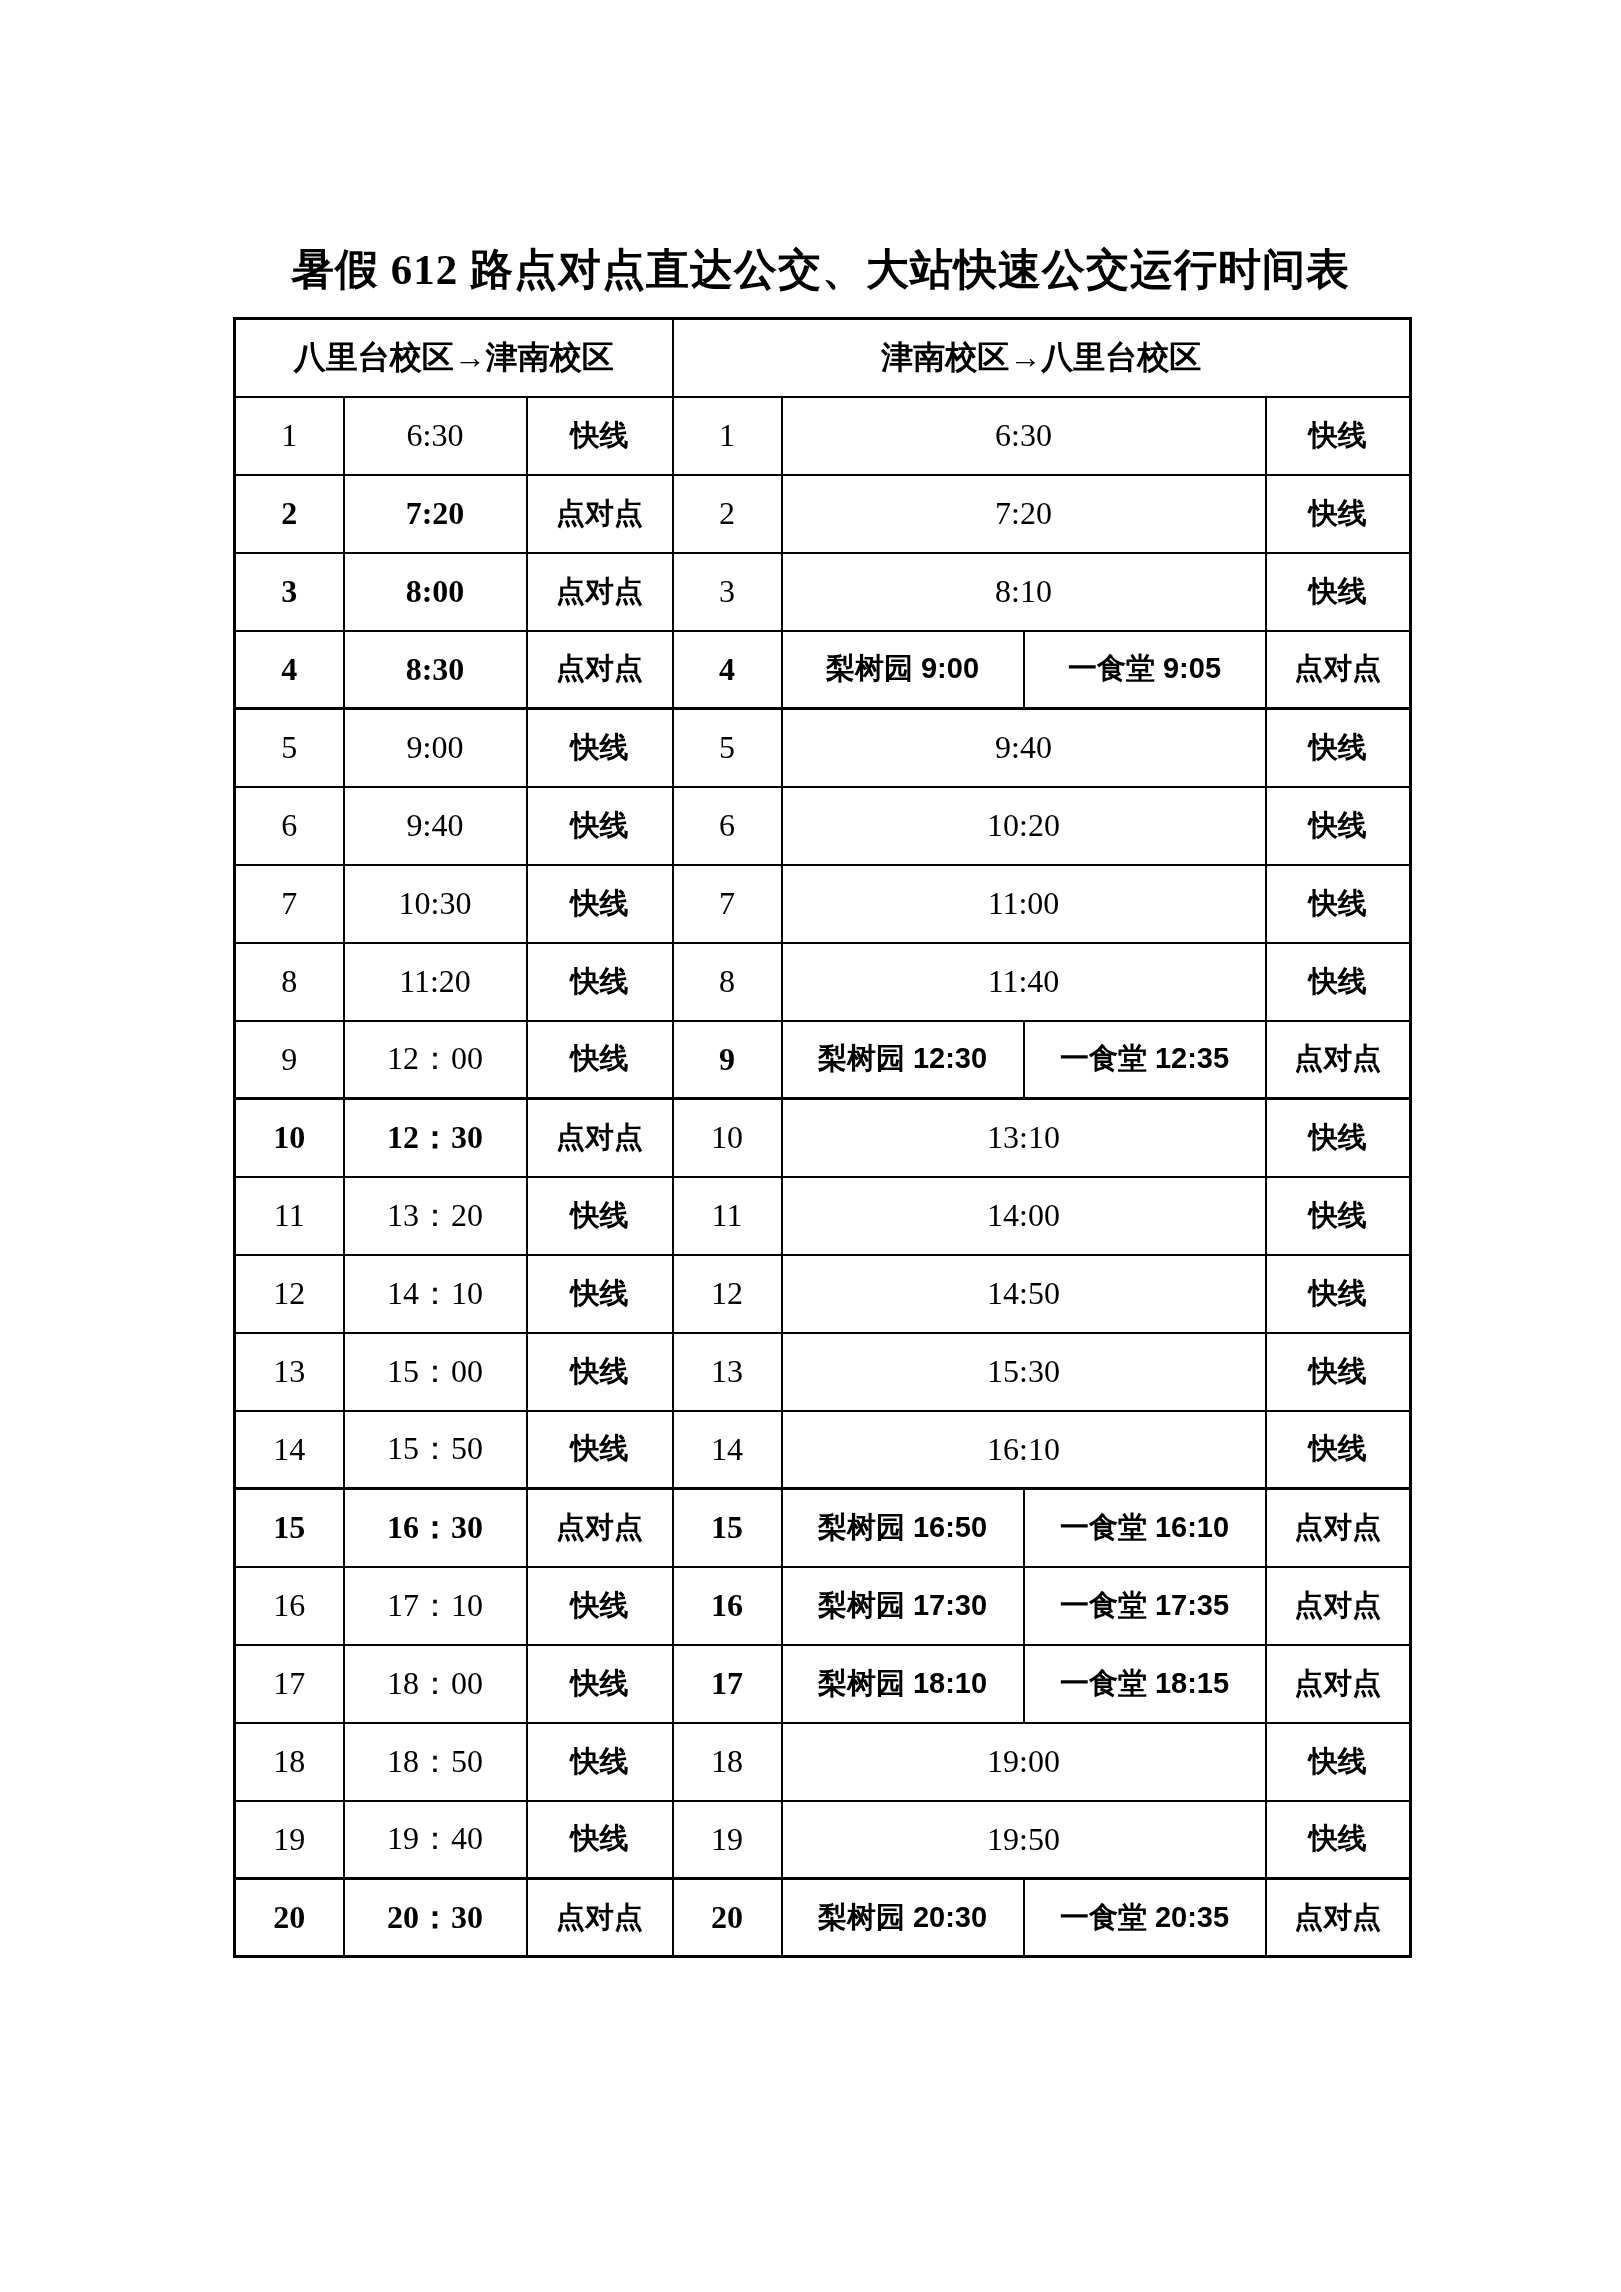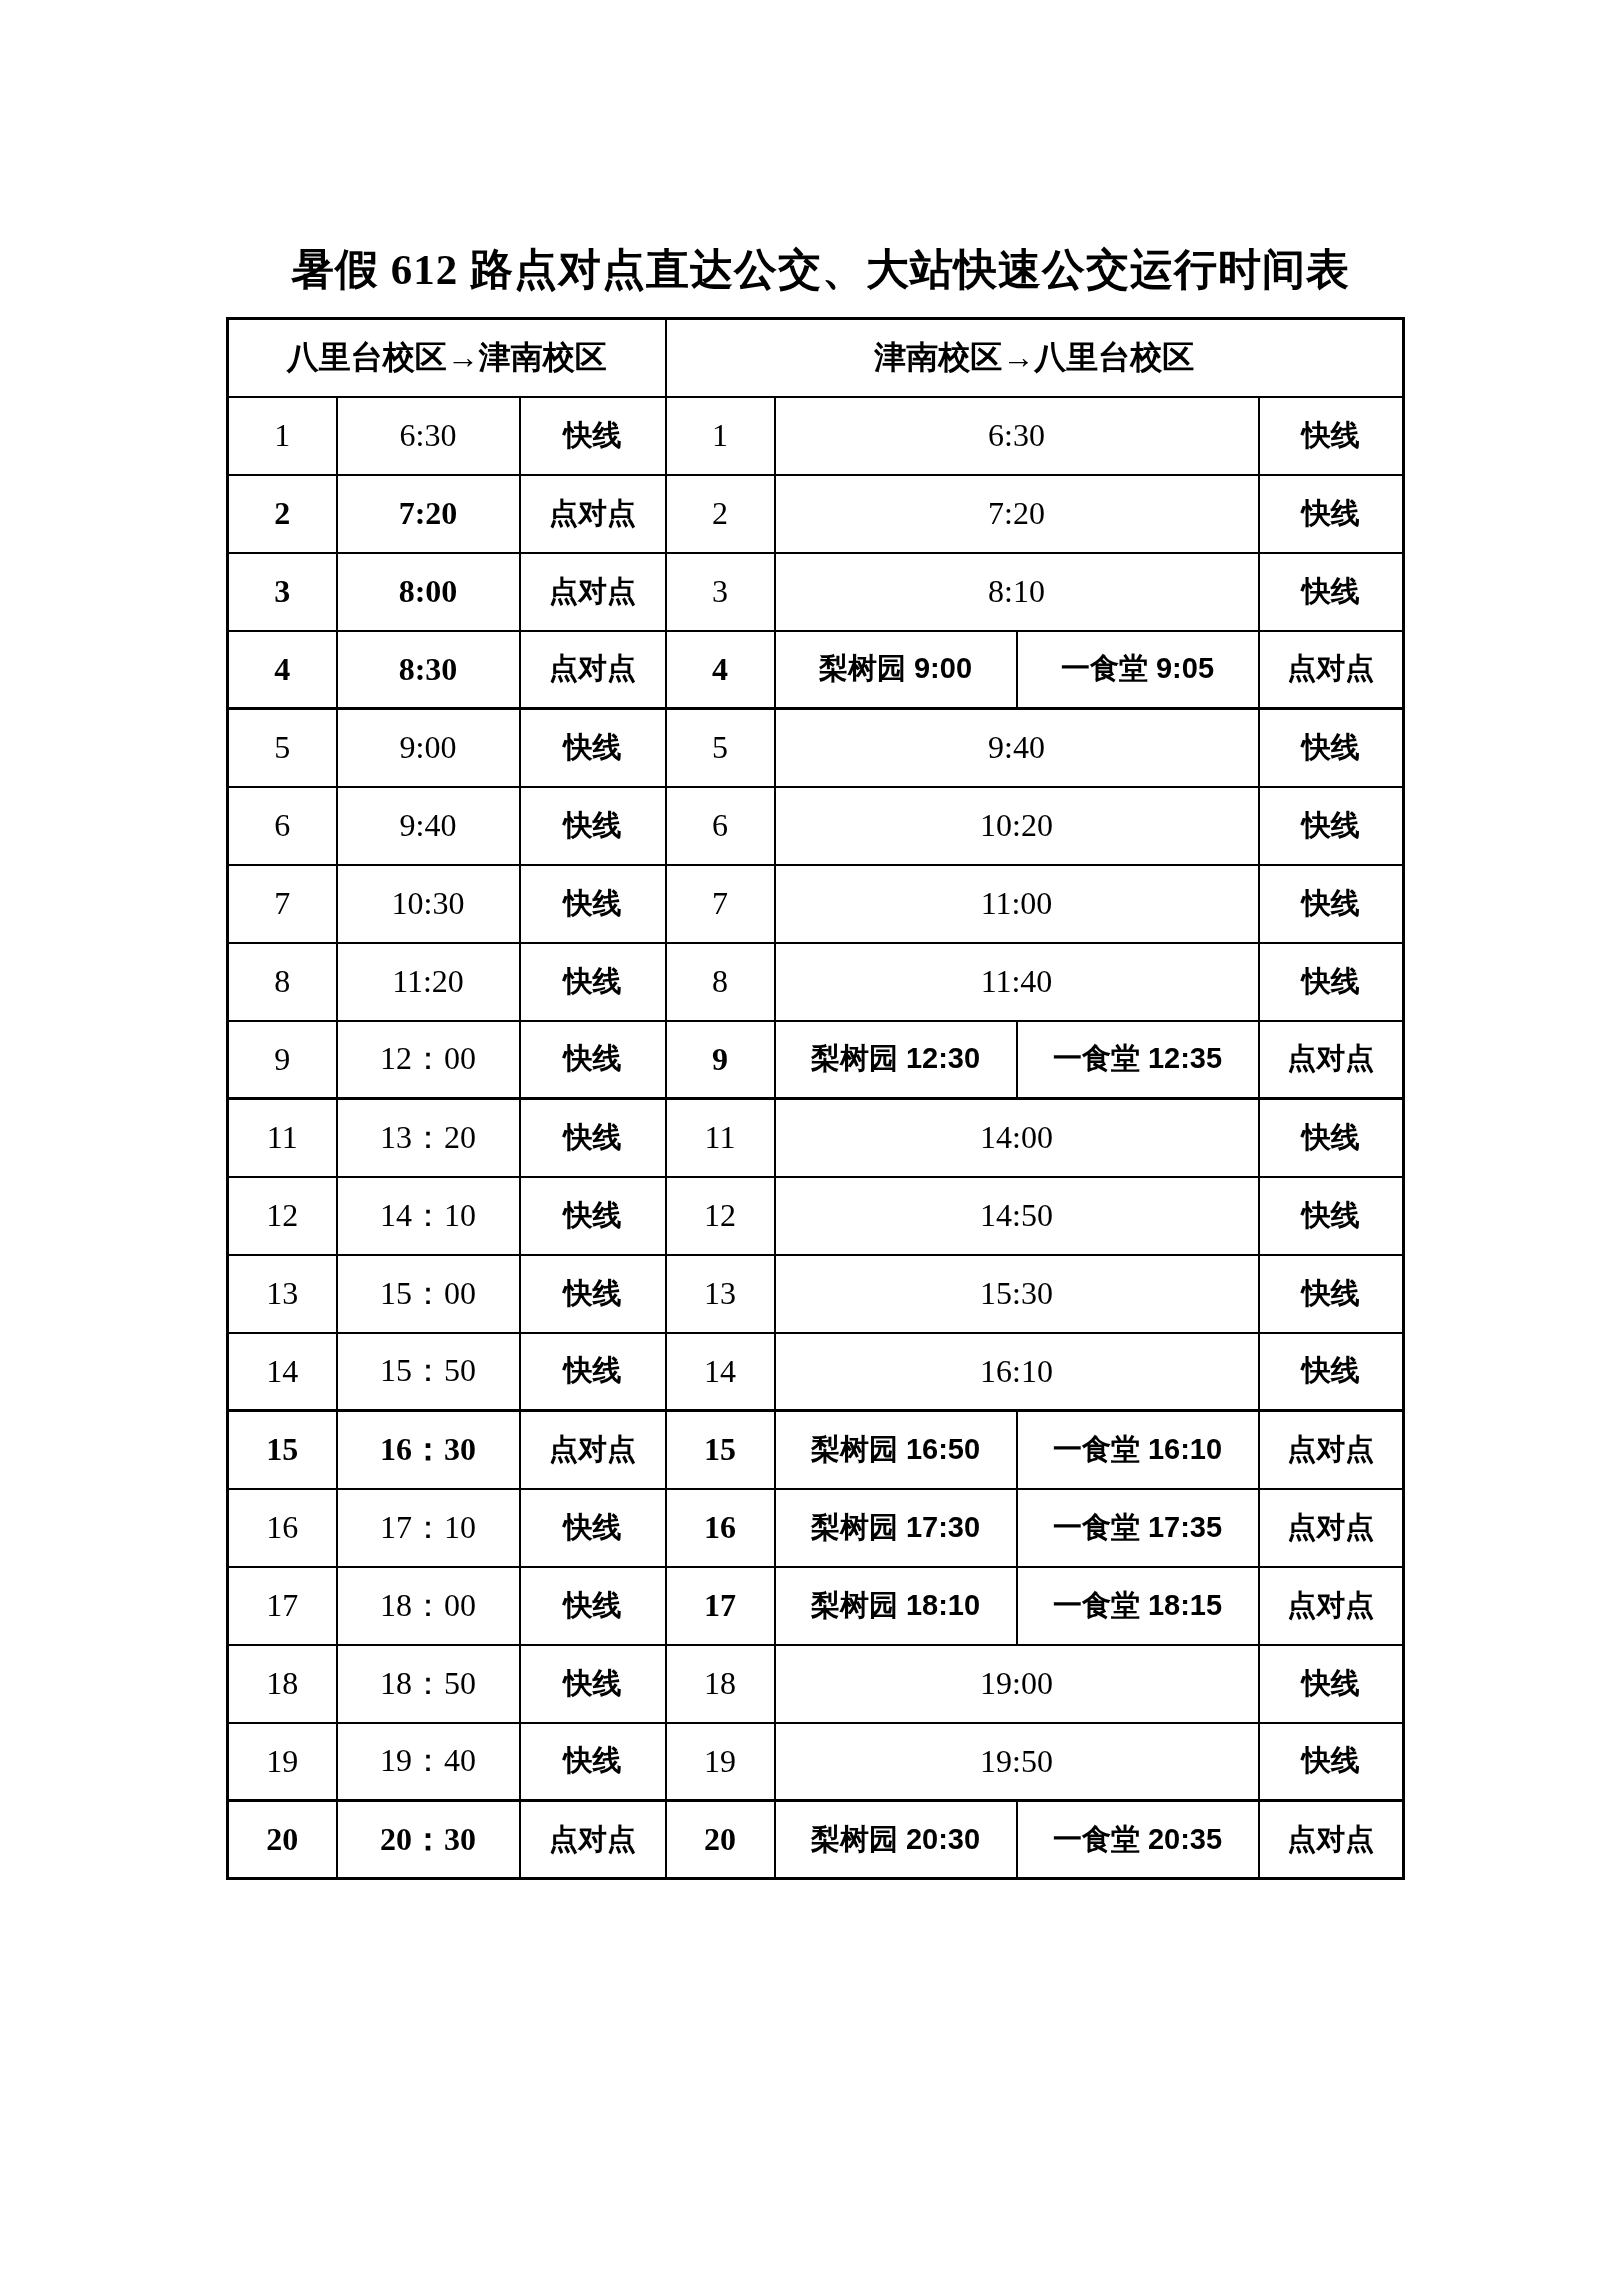--- a/index.html
+++ b/index.html
@@ -16,21 +16,21 @@
     margin:0;
     text-align:center;
     font-size:43px;
     font-weight:700;
     font-family:Liberation Serif, serif;
     letter-spacing:1px;
     white-space:nowrap;
   }
   table.timetable {
     position:absolute;
-    left:226px; top:317px;
+    left:233px; top:317px;
     width:1176px;
     border-collapse:collapse;
     table-layout:fixed;
     border:3.9px solid #000;
   }
   table.timetable th, table.timetable td {
     border:2px solid #000;
     text-align:center;
     vertical-align:middle;
     padding:0;
@@ -157,20 +157,28 @@
       <tr class="thick">
         <td class="no">9</td>
         <td class="time">12：00</td>
         <td class="song">快线</td>
         <td class="no b">9</td>
         <td class="hei">梨树园 12:30</td>
         <td class="hei">一食堂 12:35</td>
         <td class="hei">点对点</td>
       </tr>
       <tr>
+        <td class="no b">10</td>
+        <td class="time b">12：30</td>
+        <td class="hei">点对点</td>
+        <td class="no">10</td>
+        <td class="time" colspan="2">13:10</td>
+        <td class="song">快线</td>
+      </tr>
+      <tr>
         <td class="no">11</td>
         <td class="time">13：20</td>
         <td class="song">快线</td>
         <td class="no">11</td>
         <td class="time" colspan="2">14:00</td>
         <td class="song">快线</td>
       </tr>
       <tr>
         <td class="no">12</td>
         <td class="time">14：10</td>

